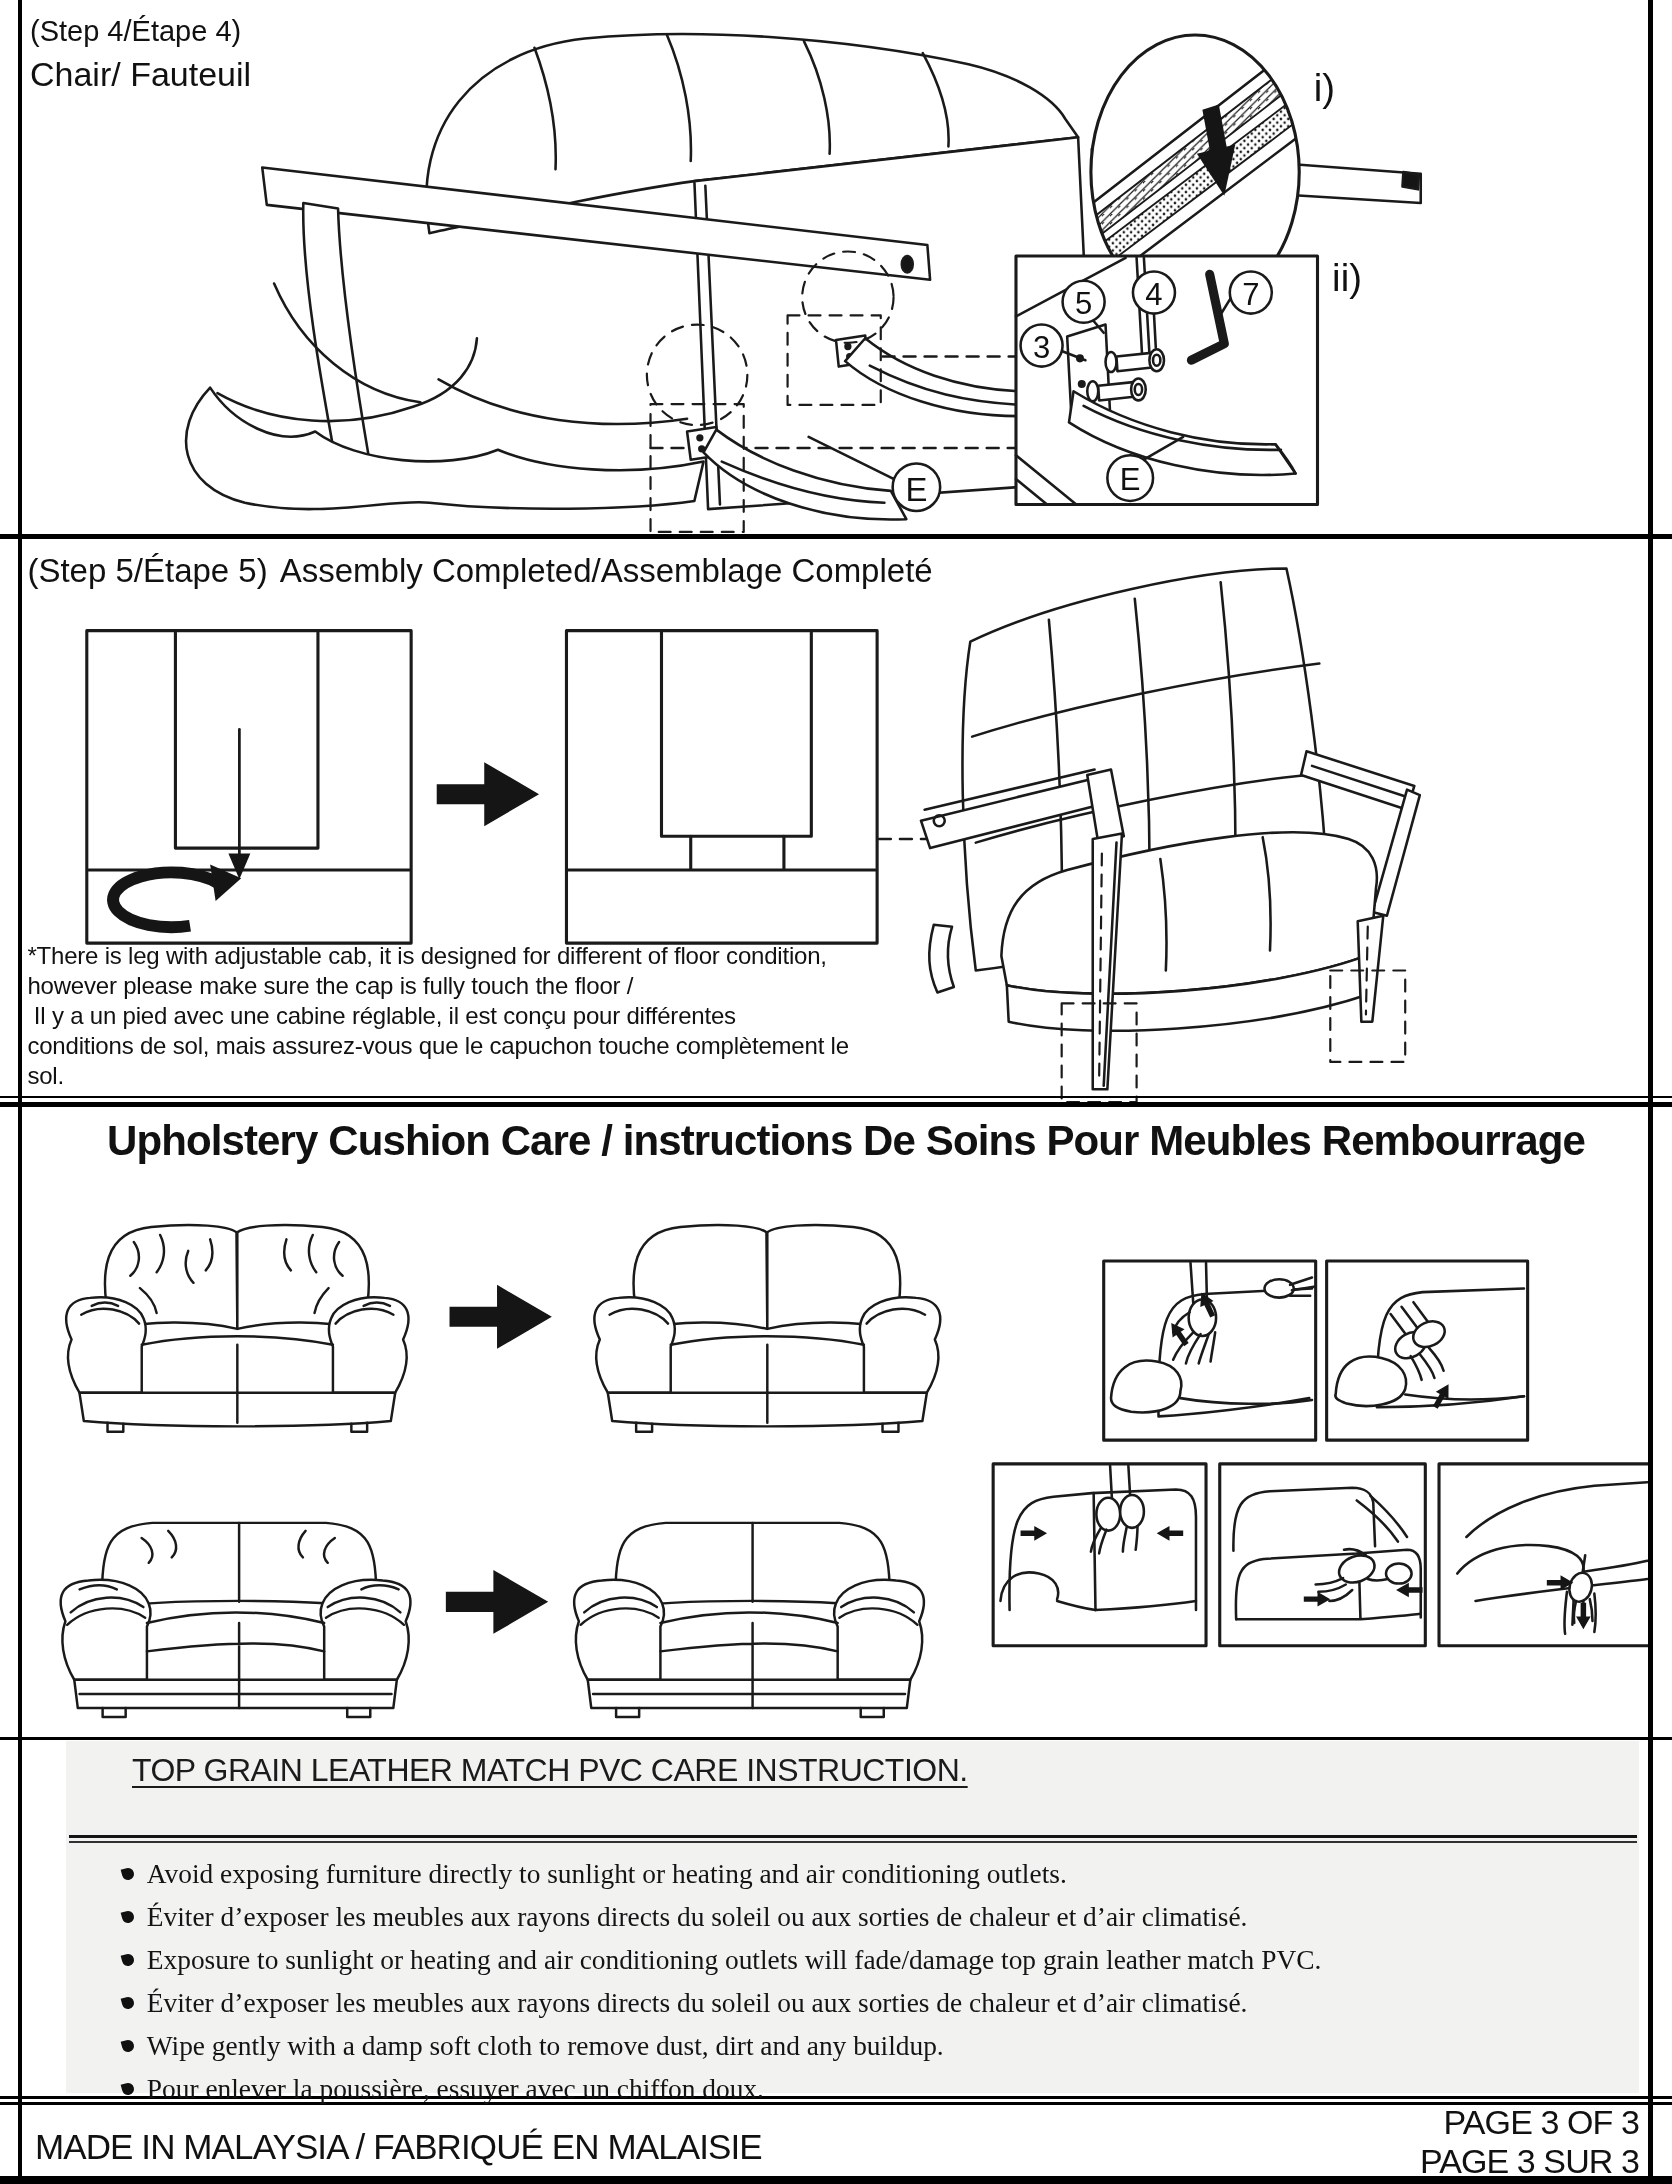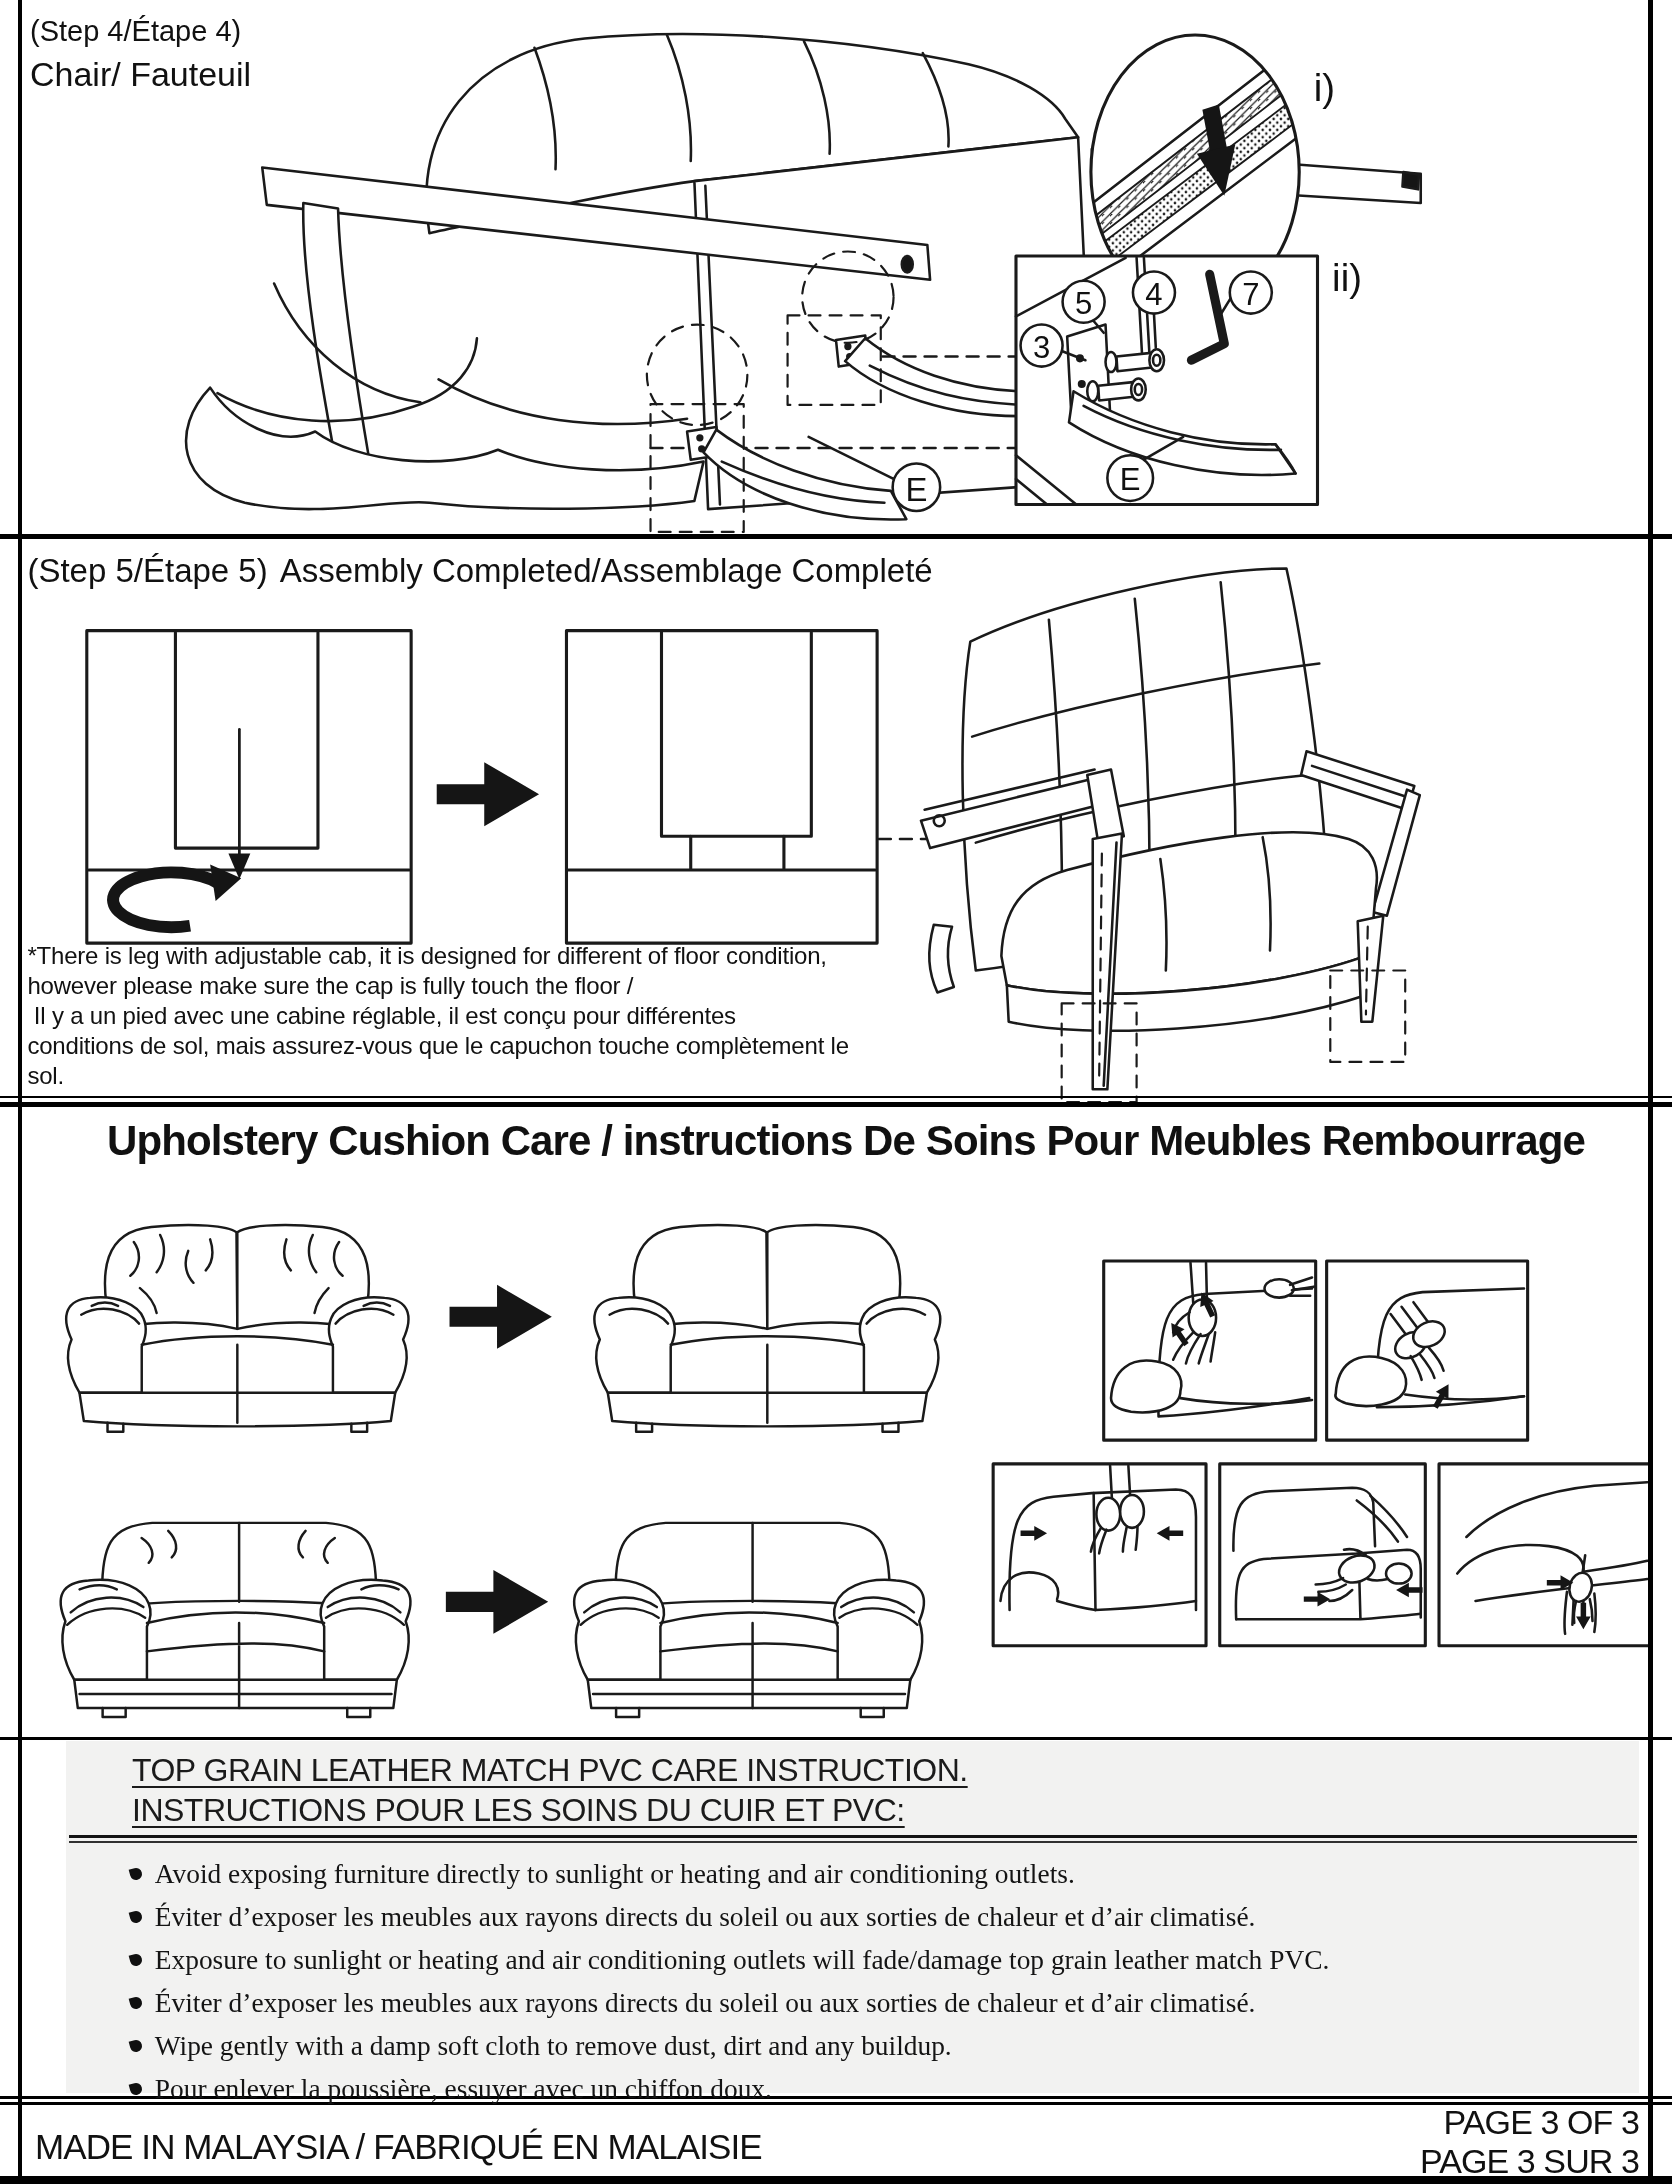--- a/index.html
+++ b/index.html
@@ -14,21 +14,21 @@
   .step-title{font-size:34px;}
   .s5-head{font-size:33px;display:flex;gap:12px;}
   .note{font-size:24px;line-height:30px;white-space:pre-line;width:1096px;letter-spacing:-0.2px;}
   .care-title{left:0;right:0;text-align:center;font-size:42px;font-weight:bold;letter-spacing:-0.9px;margin-left:20px;}
   
   .panel{position:absolute;left:66px;top:1741px;width:1573px;height:352px;background:#f2f2f1;}
   .panel-h{position:absolute;left:132px;font-size:32px;color:#1b1b1b;letter-spacing:-0.5px;
            text-decoration:underline;text-decoration-thickness:1.8px;text-underline-offset:4.6px;white-space:nowrap;}
   .panel-rule{position:absolute;left:69px;top:1835px;width:1568px;height:8.2px;
               border-top:3.7px solid #141414;border-bottom:2.7px solid #313131;box-sizing:border-box;}
-  .bullets{position:absolute;left:130px;top:1856px;width:1444px;}
+  .bullets{position:absolute;left:122px;top:1856px;width:1444px;}
   .brow{display:flex;align-items:flex-start;height:43px;}
   .tear{flex:0 0 auto;width:12px;height:12px;background:#101010;border-radius:0 50% 50% 50%;
         transform:rotate(-15deg);margin:12px 12.8px 0 0;}
   .btxt{font-family:"Liberation Serif",serif;font-size:27.4px;line-height:37px;color:#141414;white-space:nowrap;}
   
   .foot-left{font-size:35px;letter-spacing:-0.9px;}
   .foot-page{right:33px;text-align:right;font-size:34px;letter-spacing:-0.9px;}
   
   svg.art{position:absolute;left:0;top:0;width:1672px;height:2185px;}
   .ln{fill:none;stroke:#1a1a1a;stroke-width:2.8;stroke-linecap:round;stroke-linejoin:round;}
@@ -364,21 +364,20 @@
   <div class="t note" style="left:27.4px;top:897px;margin-top:44px;">*There is leg with adjustable cab, it is designed for different of floor condition,
 however please make sure the cap is fully touch the floor /
 &nbsp;Il y a un pied avec une cabine réglable, il est conçu pour différentes
 conditions de sol, mais assurez-vous que le capuchon touche complètement le
 sol.</div>
 
   <div class="t care-title" style="top:1117px;">Upholstery Cushion Care / instructions De Soins Pour Meubles Rembourrage</div>
 
   <div class="panel"></div>
   <div class="panel-h" style="top:1752px;">TOP GRAIN LEATHER MATCH PVC CARE INSTRUCTION.</div>
-  <div class="panel-h" style="top:1792px;">INSTRUCTIONS POUR LES SOINS DU CUIR ET PVC:</div>
   <div class="panel-rule"></div>
 
   <div class="bullets">
     <div class="brow">
       <span class="tear"></span>
       <span class="btxt">Avoid exposing furniture directly to sunlight or heating and air conditioning outlets.</span>
     </div>
     <div class="brow">
       <span class="tear"></span>
       <span class="btxt">Éviter d’exposer les meubles aux rayons directs du soleil ou aux sorties de chaleur et d’air climatisé.</span>

